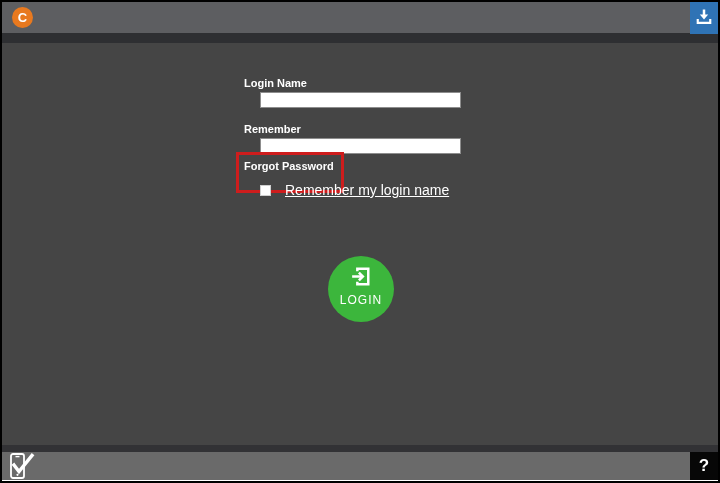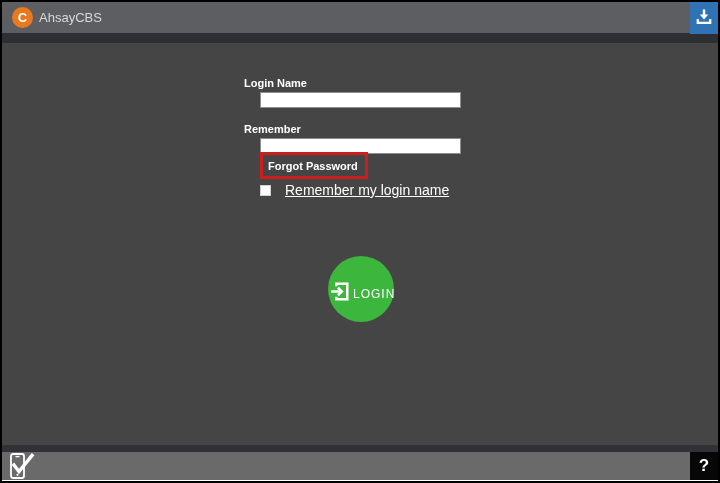--- a/index.html
+++ b/index.html
@@ -61,41 +61,41 @@
   .field-label {
     position: absolute; left: 244px;
     color: #ffffff; font-size: 11px; font-weight: bold;
   }
   .text-input {
     position: absolute; left: 260px; width: 201px; height: 16px;
     background: #ffffff; border: 1px solid #8d8d8d; border-radius: 0;
     font-size: 11px; padding: 0 3px; outline: none;
   }
   .forgot-wrap {
-    position: absolute; left: 260px; top: 152px;
+    position: absolute; left: 236px; top: 152px;
     border: 3px solid var(--annotation-red, #ce1d1d);
-    padding: 1px 7px 2px 5px; cursor: pointer;
+    padding: 1px 7px 16px 5px; cursor: pointer;
   }
   .forgot-link {
     color: #ffffff; font-size: 11px; font-weight: bold; white-space: nowrap;
   }
   .remember-row {
     position: absolute; left: 260px; top: 182px;
     display: flex; align-items: center; cursor: pointer;
   }
   .checkbox {
     width: 11px; height: 11px; background: #ffffff; border: 1px solid #cfcfcf;
   }
   .remember-label { color: #ffffff; font-size: 14px; margin-left: 14px; text-decoration: underline; }
 
   .login-circle {
     position: absolute; left: 328px; top: 256px; width: 66px; height: 66px;
     border-radius: 50%; background: var(--login-green, #3cb63c);
     border: none; cursor: pointer;
-    display: flex; align-items: center;
+    display: flex; flex-direction: column; align-items: center;
     padding-top: 8px;
   }
   .login-text {
     color: #ffffff; font-size: 12px; letter-spacing: 1px; margin-top: 1px;
   }
 
   
   .bottom-bar {
     position: absolute; left: 2px; right: 2px; bottom: 3px; height: 28px;
     background: var(--footer-gray, #6a6a6a);
@@ -114,21 +114,20 @@
 </style>
 </head>
 <body>
 
 <div class="stage">
 
   <div class="topbar">
     <div class="logo-circle">
       <span>C</span>
     </div>
-    <div class="app-name">AhsayCBS</div>
   </div>
 
 
   <button class="download-btn">
     <span>
       <svg width="20" height="20" viewBox="0 0 24 24">
         <path d="M12 3 v8" fill="none" stroke="#ffffff" stroke-width="3"></path>
         <path d="M7 9 L12 15 L17 9 Z" fill="#ffffff"></path>
         <path d="M4.5 14.5 v4.5 h15 v-4.5" fill="none" stroke="#ffffff" stroke-width="2.6"></path>
       </svg>

